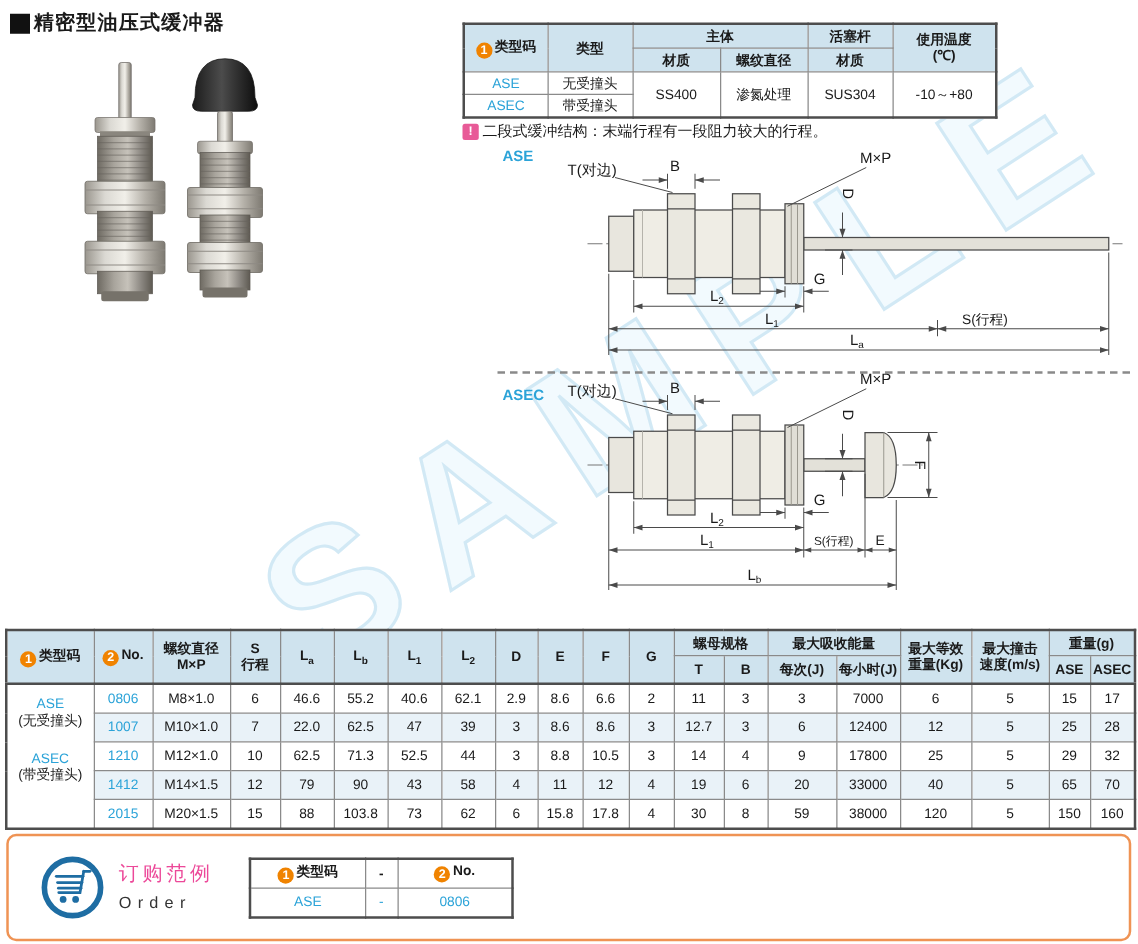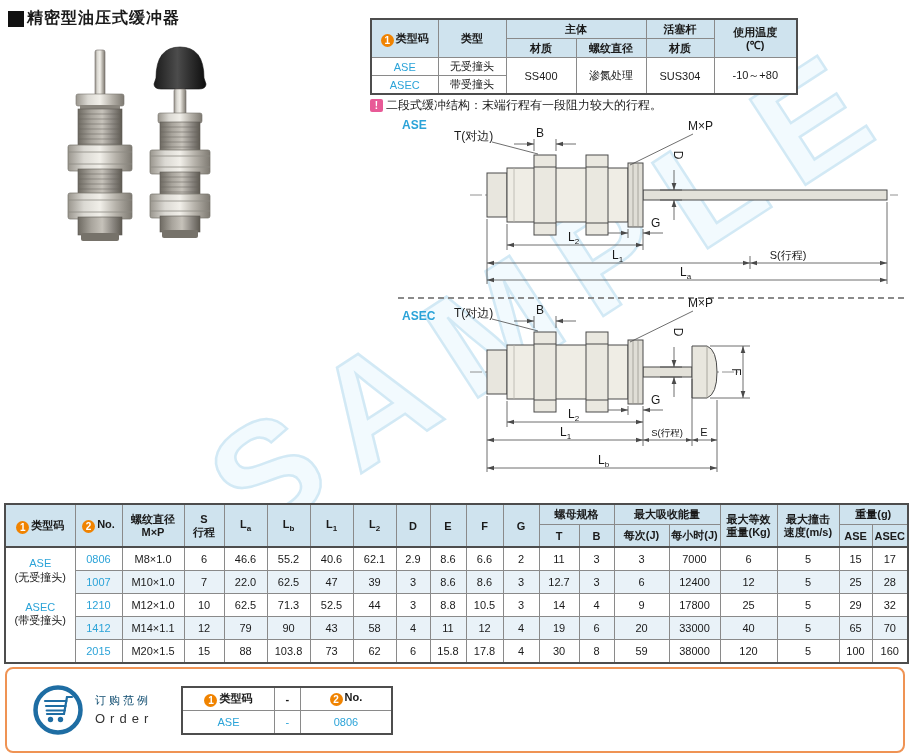--- a/index.html
+++ b/index.html
@@ -60,22 +60,22 @@
   #type-col .grp { line-height:1.25; font-size:11px; }
   #type-col .g1 { margin-top:9px; }
   #type-col .g2 { margin-top:16px; }
   
   #order-box {
     position:absolute; left:5px; top:667px; width:896px; height:82px;
     border:2px solid #ef9354; border-radius:8px; z-index:2; background:#fff;
   }
   #order-inner { display:flex; align-items:center; height:100%; padding-left:24px; }
   #order-titles { margin-left:10px; line-height:1.5; }
-  #order-titles .cn { font-size:11px; letter-spacing:3px; color:#0c4a6e; }
-  #order-titles .en { font-size:13px; letter-spacing:5px; color:#333;text-align:right; }
+  #order-titles .cn { font-size:16px; letter-spacing:3px; color:#ec4899; }
+  #order-titles .en { font-size:13px; letter-spacing:5px; color:#333; }
   #order-table-wrap { margin-left:28px; }
   #order-table-wrap table { border:2px solid #4d4d4d; }
   #order-table-wrap th, #order-table-wrap td { height:22px; font-size:11px; background:#fff; }
   svg text { font-family:"Liberation Sans", sans-serif; }
 </style>
 </head>
 <body>
 
 <div id="page">
 
@@ -491,21 +491,21 @@
           <td>4</td>
           <td>9</td>
           <td>17800</td>
           <td>25</td>
           <td>5</td>
           <td>29</td>
           <td>32</td>
         </tr>
         <tr class="alt">
           <td class="cyan">1412</td>
-          <td>M14×1.1</td>
+          <td>M14×1.5</td>
           <td>12</td>
           <td>79</td>
           <td>90</td>
           <td>43</td>
           <td>58</td>
           <td>4</td>
           <td>11</td>
           <td>12</td>
           <td>4</td>
           <td>19</td>
@@ -528,21 +528,21 @@
           <td>6</td>
           <td>15.8</td>
           <td>17.8</td>
           <td>4</td>
           <td>30</td>
           <td>8</td>
           <td>59</td>
           <td>38000</td>
           <td>120</td>
           <td>5</td>
-          <td>100</td>
+          <td>150</td>
           <td>160</td>
         </tr>
       </tbody>
     </table>
   </div>
 
   <div id="order-box">
     <div id="order-inner">
       <svg width="54" height="54" viewBox="0 0 54 54">
         <circle cx="27" cy="27" r="22.5" fill="#fff" stroke="#1e6da3" stroke-width="4.5"></circle>

